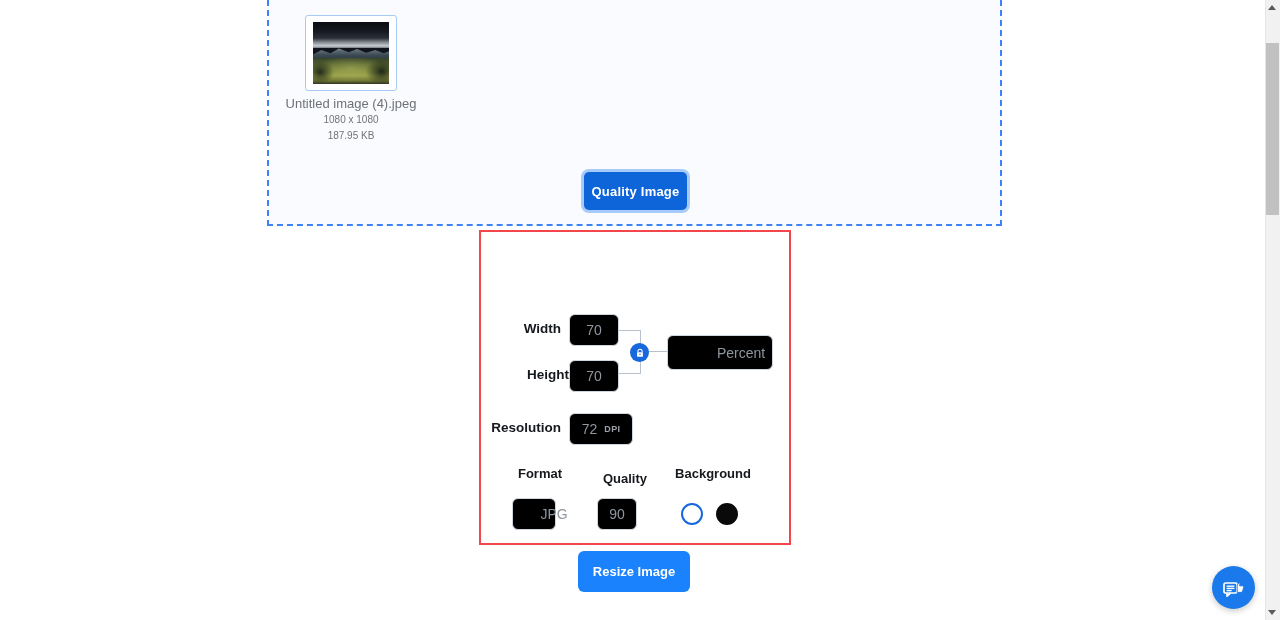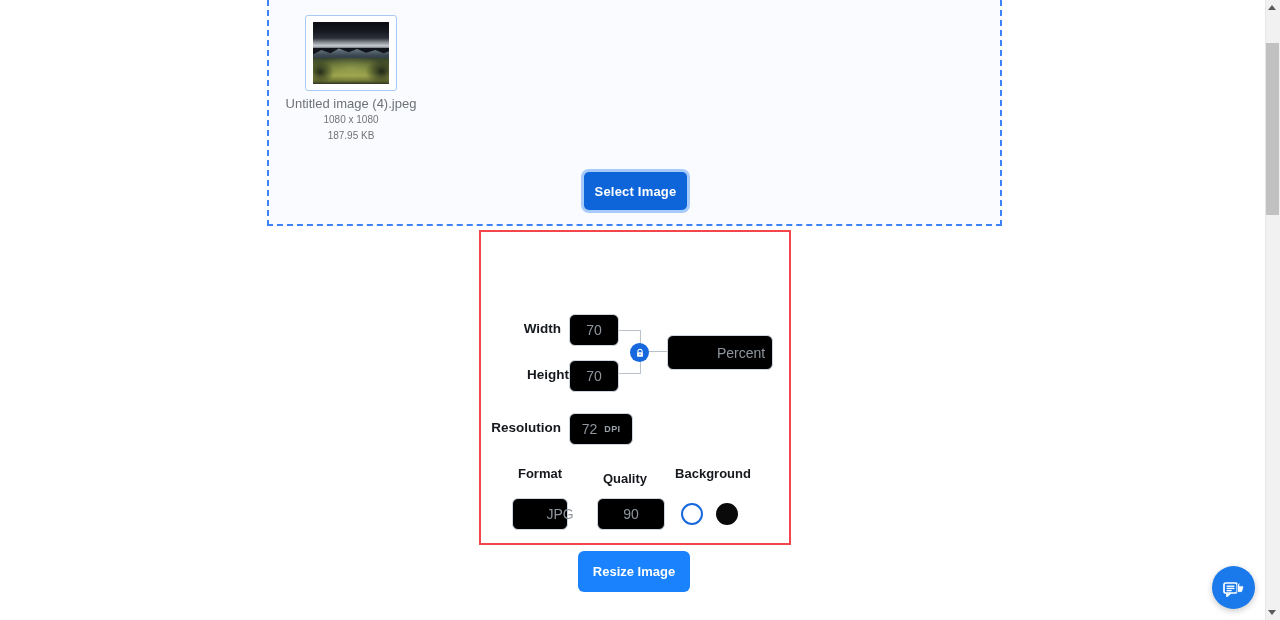--- a/index.html
+++ b/index.html
@@ -114,22 +114,22 @@
     font-size: 14px; color: #8f969e;
     font-family: "Liberation Sans", sans-serif;
   }
   .fld.small-cap { justify-content: center; gap: 7px; }
   .dpi-sfx { font-size: 9px; color: #9aa1a9; font-weight: bold; letter-spacing: .3px; }
 
   .w-fld { left: 88px; top: 82px; width: 50px; height: 32px; }
   .h-fld { left: 88px; top: 128px; width: 50px; height: 32px; }
   .res-fld { left: 88px; top: 181px; width: 64px; height: 32px; }
   .pct-fld { left: 186px; top: 103px; width: 106px; height: 35px; padding-left: 42px; }
-  .fmt-fld { left: 31px; top: 266px; width: 56px; height: 32px; padding-left: 40px; }
-  .qual-fld { left: 116px; top: 266px; width: 68px; height: 32px; }
+  .fmt-fld { left: 31px; top: 266px; width: 44px; height: 32px; padding-left: 40px; }
+  .qual-fld { left: 116px; top: 266px; width: 40px; height: 32px; }
 
   
   .connector { position: absolute; left: 138px; top: 92px; width: 50px; height: 56px; }
   .c-line { position: absolute; background: #b9c1ca; }
   .lock {
     position: absolute;
     left: 149px; top: 111px;
     width: 19px; height: 19px;
     border-radius: 50%;
     background: #1668dc;
@@ -223,21 +223,21 @@
         <div class="bush-r"></div>
       </div>
     </div>
 
     <div class="file-meta">
       <div class="file-name">Untitled image (4).jpeg</div>
       <div class="file-dims">1080 x 1080</div>
       <div class="file-size">187.95 KB</div>
     </div>
 
-    <button class="select-btn">Select Image</button>
+    <button class="select-btn">Quality Image</button>
   </div>
 
   <div class="panel">
 
     <div class="row-label" style="left:0; top:89px; width:80px;">Width</div>
     <div class="fld w-fld">70</div>
 
     <div class="row-label" style="left:8px; top:135px; width:80px;">Height</div>
     <div class="fld h-fld">70</div>
 

